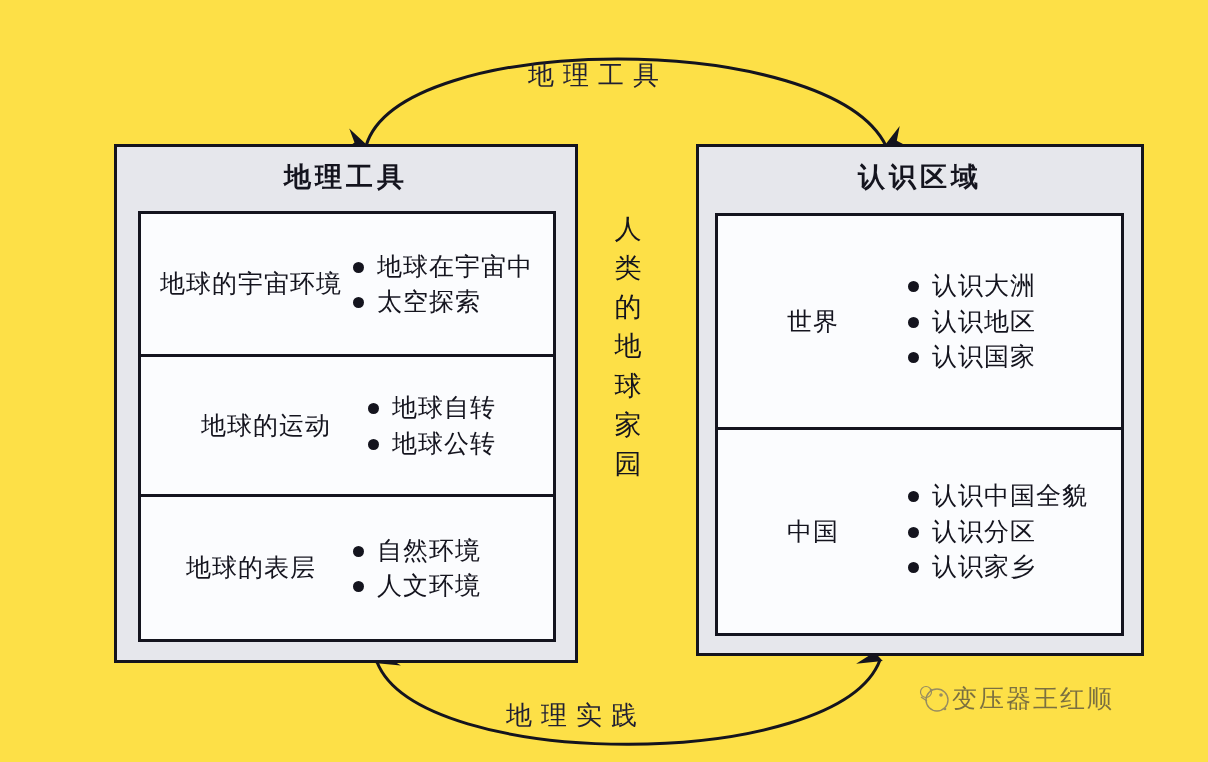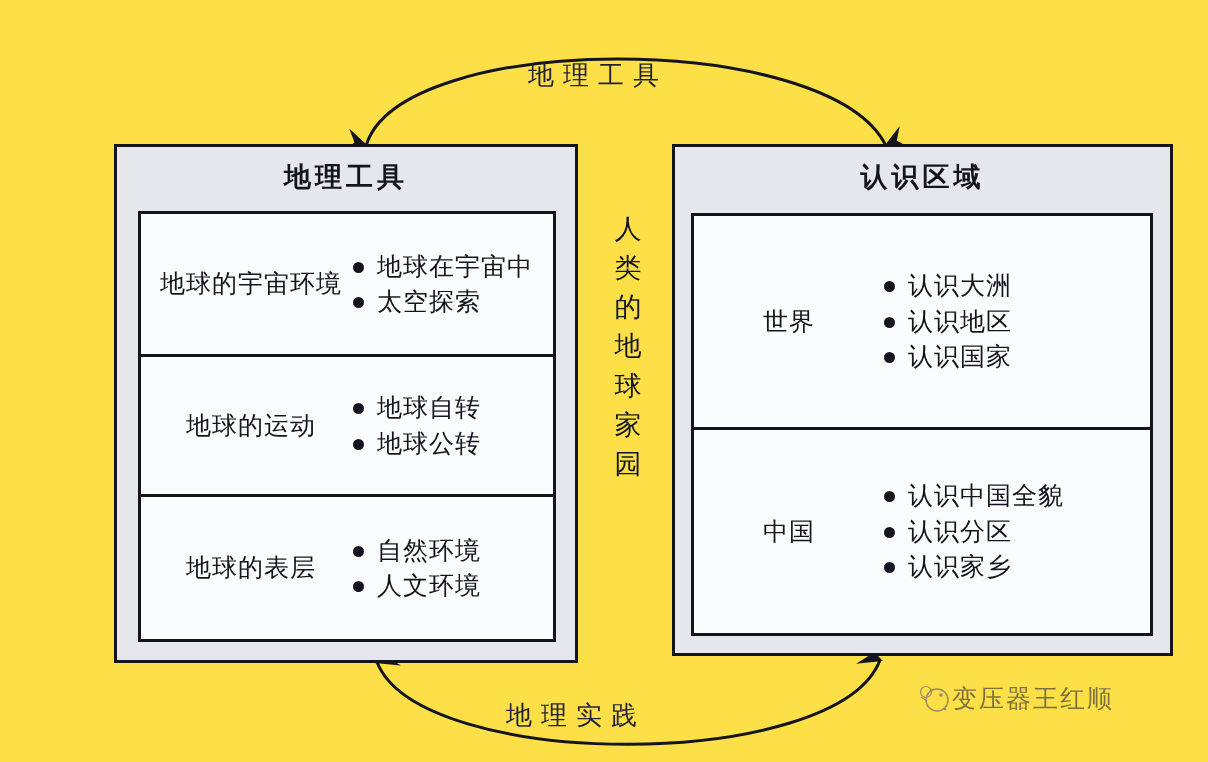--- a/index.html
+++ b/index.html
@@ -28,21 +28,21 @@
   }
 
   
   .outer-box {
     position: absolute;
     border: 3px solid #14141e;
     background: #e6e7ec;
     box-sizing: border-box;
   }
   #left-box  { left: 114px; top: 144px; width: 464px; height: 519px; }
-  #right-box { left: 672px; top: 144px; width: 501px; height: 512px; }
+  #right-box { left: 696px; top: 144px; width: 448px; height: 512px; }
 
   .box-title {
     position: absolute;
     left: 0;
     right: 0;
     top: 12px;
     text-align: center;
     font-size: 27px;
     font-weight: bold;
     color: #14141e;
@@ -63,21 +63,21 @@
   #right-inner { left: 16px; top: 66px; right: 17px; bottom: 17px; }
 
   .row {
     display: flex;
     align-items: center;
     box-sizing: border-box;
   }
   .row + .row { border-top: 3px solid #14141e; }
 
   #left-inner .row:nth-child(1) { height: 140px; }
-  #left-inner .row:nth-child(2) { height: 140px; }
+  #left-inner .row:nth-child(2) { height: 140px; padding-left: 15px; }
   #left-inner .row:nth-child(3) { flex: 1; }
 
   #right-inner .row:nth-child(1) { height: 211px; }
   #right-inner .row:nth-child(2) { flex: 1; }
 
   .row-label {
     font-size: 25px;
     color: #14141e;
     text-align: center;
     line-height: 1.25;

